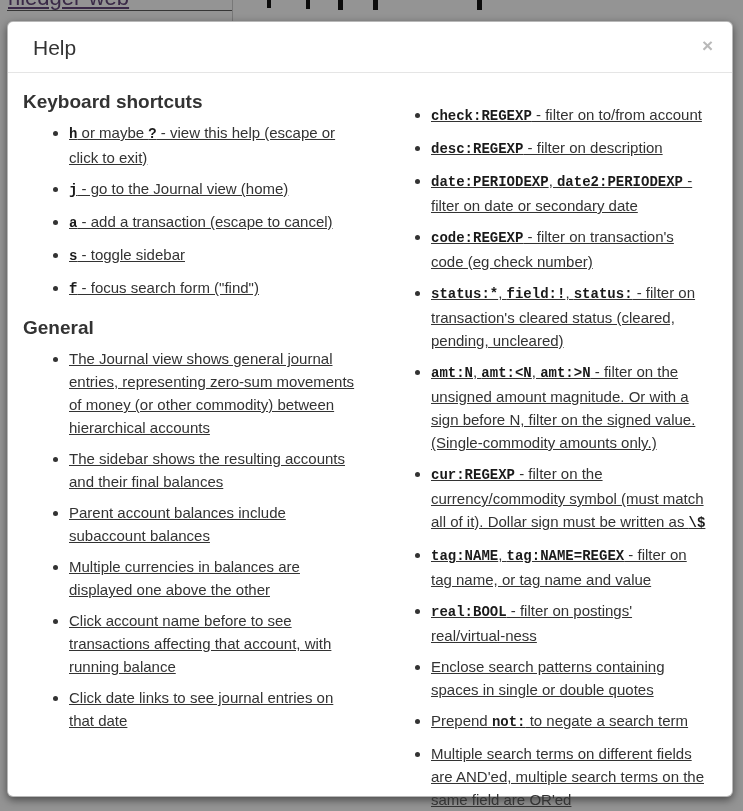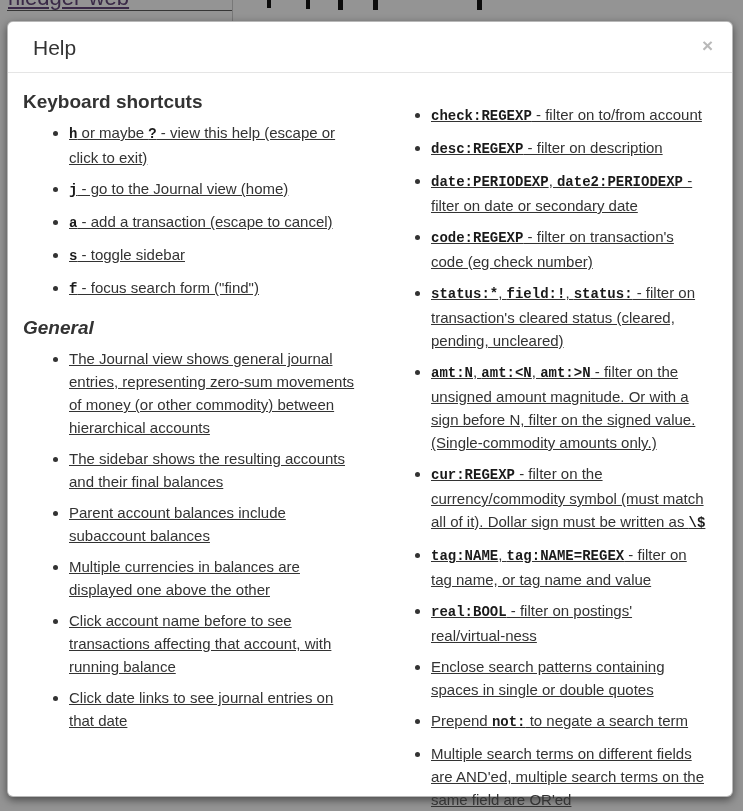--- a/index.html
+++ b/index.html
@@ -54,21 +54,21 @@
     color:#b9b9b9; cursor:pointer; user-select:none;
   }
   .modal-body { padding:20px 15px 20px 15px; display:flex; }
   .col { flex:1 1 50%; box-sizing:border-box; min-width:0; }
   .col-right { padding-left:15px; }
 
   .section-heading {
     font-size:19px; font-weight:700; color:#333; margin:0; line-height:18px;
   }
   .section-heading + ul { margin-top:10px; }
-  .section-heading.not-first { margin-top:18px;font-style:italic; }
+  .section-heading.not-first { margin-top:18px; }
   ul.help-list {
     margin:10px 0 10px 0; padding-left:38px;
   }
   ul.help-list li {
     font-size:15px; line-height:23px; color:#333; margin:8px; padding:0;text-decoration:underline;
   }
   .code {
     font-family:"Liberation Mono", monospace;
     font-weight:700; font-size:14px; color:#1a1a1a;
   }

